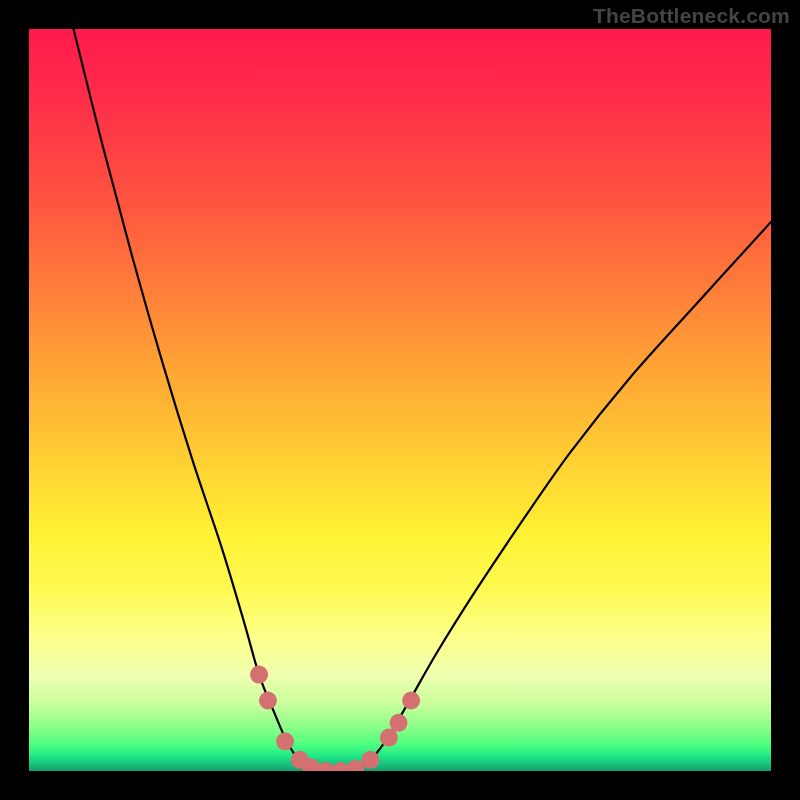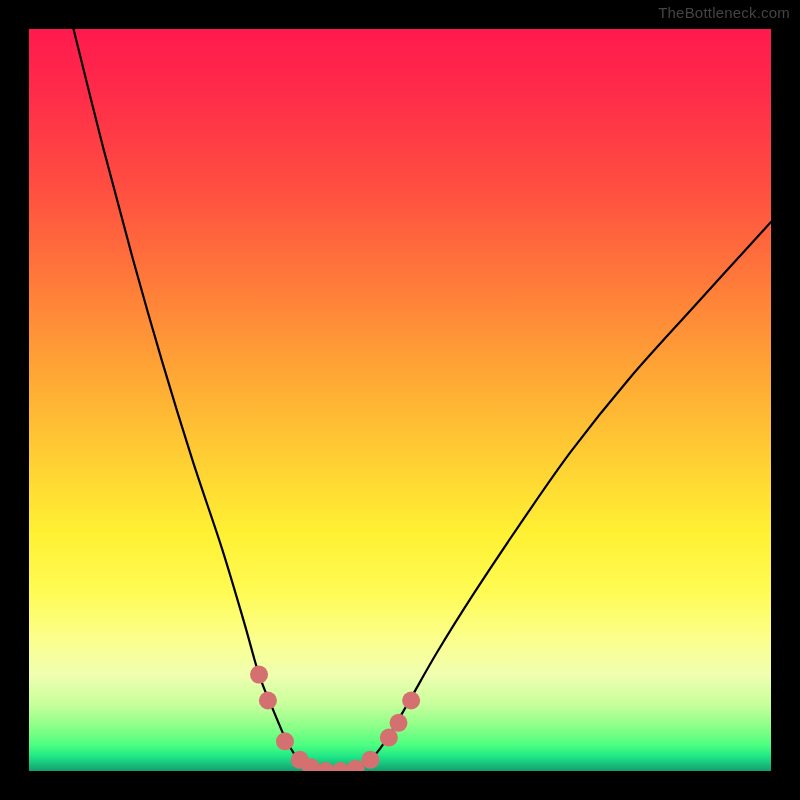--- a/index.html
+++ b/index.html
@@ -44,22 +44,22 @@
       #20e886 98%,
       #18c47e 99%,
       #149e6e 100%
     );
   }
   .watermark {
     position: absolute;
     top: 4px;
     right: 10px;
     color: #444;
-    font-size: 15px;
-    font-weight: 400;
+    font-size: 21px;
+    font-weight: 700;
     letter-spacing: 0.2px;
   }
   svg.curve {
     position: absolute;
     left: 0;
     top: 0;
     width: 742px;
     height: 742px;
   }
 </style>

